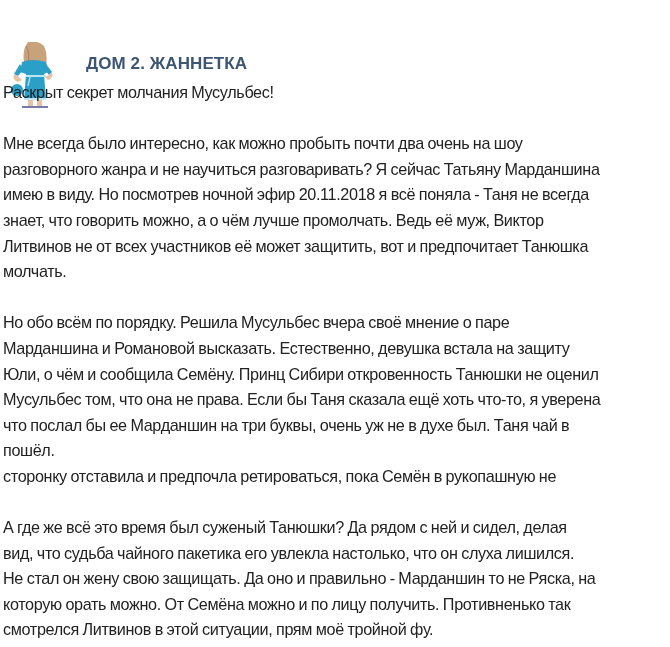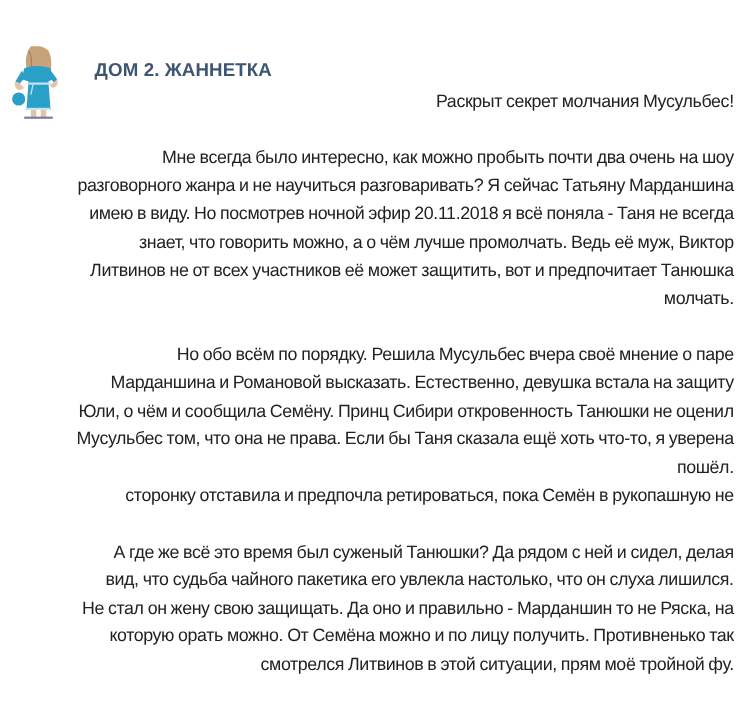--- a/index.html
+++ b/index.html
@@ -46,21 +46,20 @@
       top: 80px;
       width: 664px;
       font-size: 16.2px;
       line-height: 25.6px;
       color: #222222;
       letter-spacing: -0.35px;
       word-spacing: -0.5px;
     }
     .article p {
       margin: 0;
-      text-align: right;
     }
     .article p.headline {
       margin-bottom: 25.6px;
     }
     .article p.para {
       margin-bottom: 25.6px;
     }
     .article .line {
       display: block;
       white-space: nowrap;
@@ -109,20 +108,21 @@
     <span class="line">знает, что говорить можно, а о чём лучше промолчать. Ведь её муж, Виктор</span>
     <span class="line">Литвинов не от всех участников её может защитить, вот и предпочитает Танюшка</span>
     <span class="line">молчать.</span>
   </p>
 
   <p class="para">
     <span class="line">Но обо всём по порядку. Решила Мусульбес вчера своё мнение о паре</span>
     <span class="line">Марданшина и Романовой высказать. Естественно, девушка встала на защиту</span>
     <span class="line">Юли, о чём и сообщила Семёну. Принц Сибири откровенность Танюшки не оценил</span>
     <span class="line">Мусульбес том, что она не права. Если бы Таня сказала ещё хоть что-то, я уверена</span>
+    <span class="line">что послал бы ее Марданшин на три буквы, очень уж не в духе был. Таня чай в</span>
     <span class="line">пошёл.</span>
     <span class="line">сторонку отставила и предпочла ретироваться, пока Семён в рукопашную не</span>
   </p>
 
   <p class="para">
     <span class="line">А где же всё это время был суженый Танюшки? Да рядом с ней и сидел, делая</span>
     <span class="line">вид, что судьба чайного пакетика его увлекла настолько, что он слуха лишился.</span>
     <span class="line">Не стал он жену свою защищать. Да оно и правильно - Марданшин то не Ряска, на</span>
     <span class="line">которую орать можно. От Семёна можно и по лицу получить. Противненько так</span>
     <span class="line">смотрелся Литвинов в этой ситуации, прям моё тройной фу.</span>

